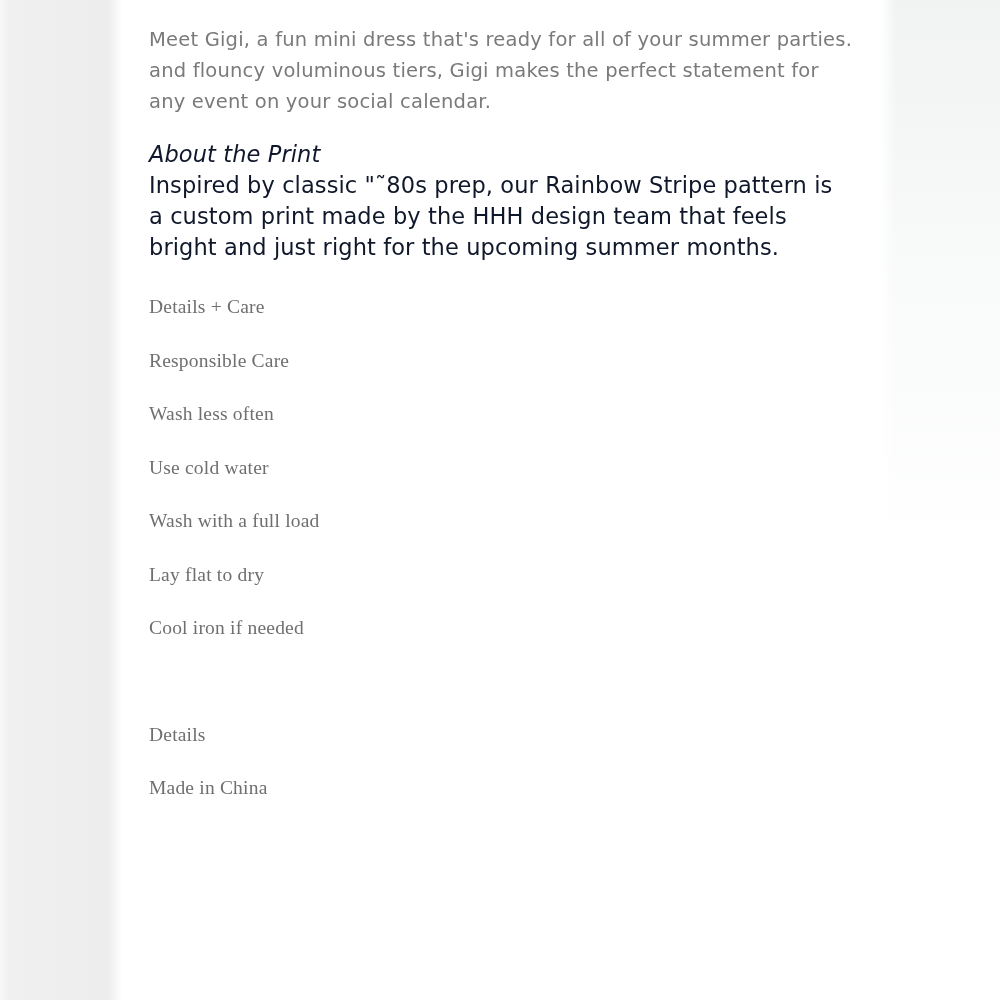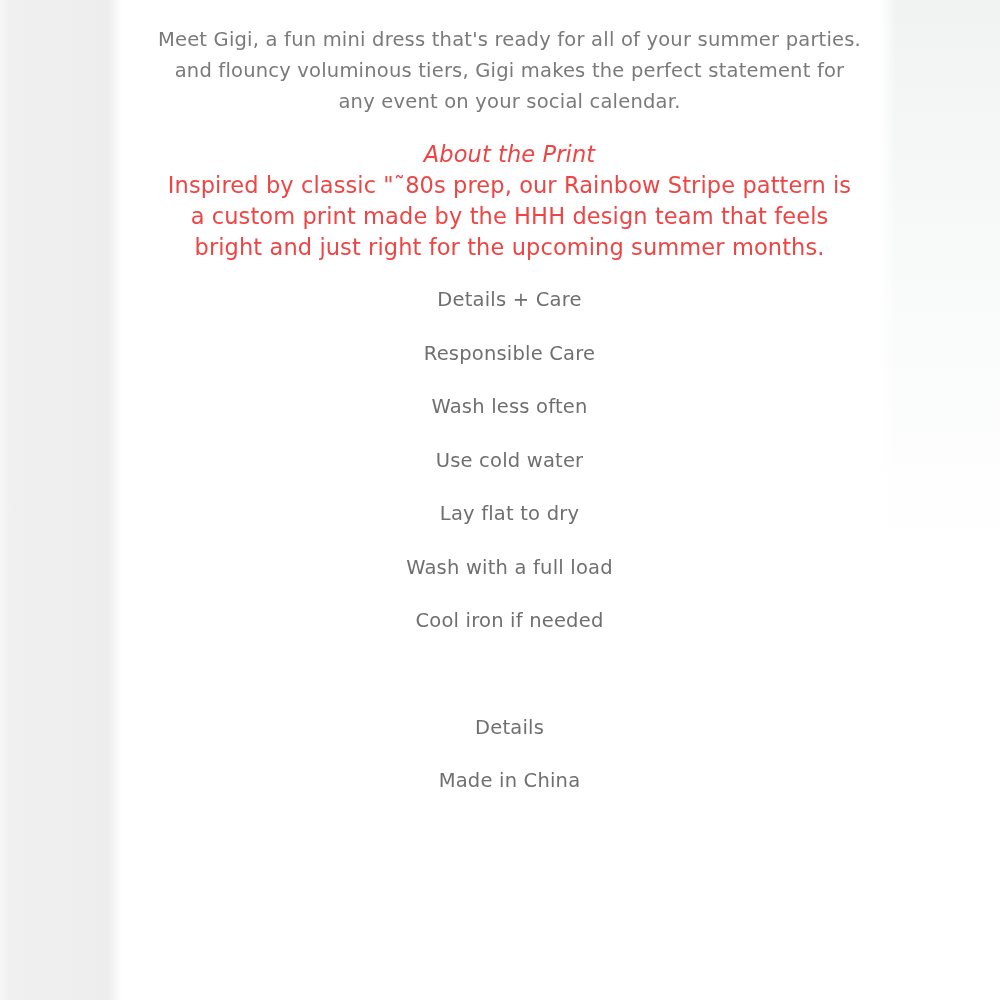--- a/index.html
+++ b/index.html
@@ -34,49 +34,49 @@
   .content {
     position: absolute;
     left: 122px;
     right: 120px;
     top: 0;
     bottom: 0;
     background: #ffffff;
     box-sizing: border-box;
     padding: 24px 10px 0 27px;
     overflow: hidden;
-    text-align: center;
   }
   .para {
     margin: 0 0 22px 0;
     font-size: 19.5px;
     line-height: 31px;
     color: #7a7a7a;
     letter-spacing: 0.2px;
   }
   .para.about {
     font-size: 22.5px;
-    color: #ef4444;
-    margin-bottom: 23px;
+    color: #0f172a;
+    margin-bottom: 30px;
     letter-spacing: 0.1px;
   }
   .ln {
     display: block;
     white-space: nowrap;
   }
   .heading-italic {
     font-style: italic;
   }
   .item {
     margin: 0 0 26.5px 0;
     font-size: 19.5px;
     line-height: 27px;
     color: #6f6f6f;
     letter-spacing: 0.2px;
     white-space: nowrap;
+    font-family: Liberation Serif, serif;
   }
   .section-gap {
     height: 53px;
   }
 </style>
 </head>
 <body>
 
 <div class="page">
   <div class="gutter-left"></div>
@@ -94,22 +94,22 @@
       <span class="ln heading-italic">About the Print</span>
       <span class="ln">Inspired by classic "˜80s prep, our Rainbow Stripe pattern is</span>
       <span class="ln">a custom print made by the HHH design team that feels</span>
       <span class="ln">bright and just right for the upcoming summer months.</span>
     </p>
 
     <p class="item">Details + Care</p>
     <p class="item">Responsible Care</p>
     <p class="item">Wash less often</p>
     <p class="item">Use cold water</p>
+    <p class="item">Wash with a full load</p>
     <p class="item">Lay flat to dry</p>
-    <p class="item">Wash with a full load</p>
     <p class="item">Cool iron if needed</p>
 
     <div class="section-gap"></div>
 
     <p class="item">Details</p>
     <p class="item">Made in China</p>
 
   </main>
 </div>
 

